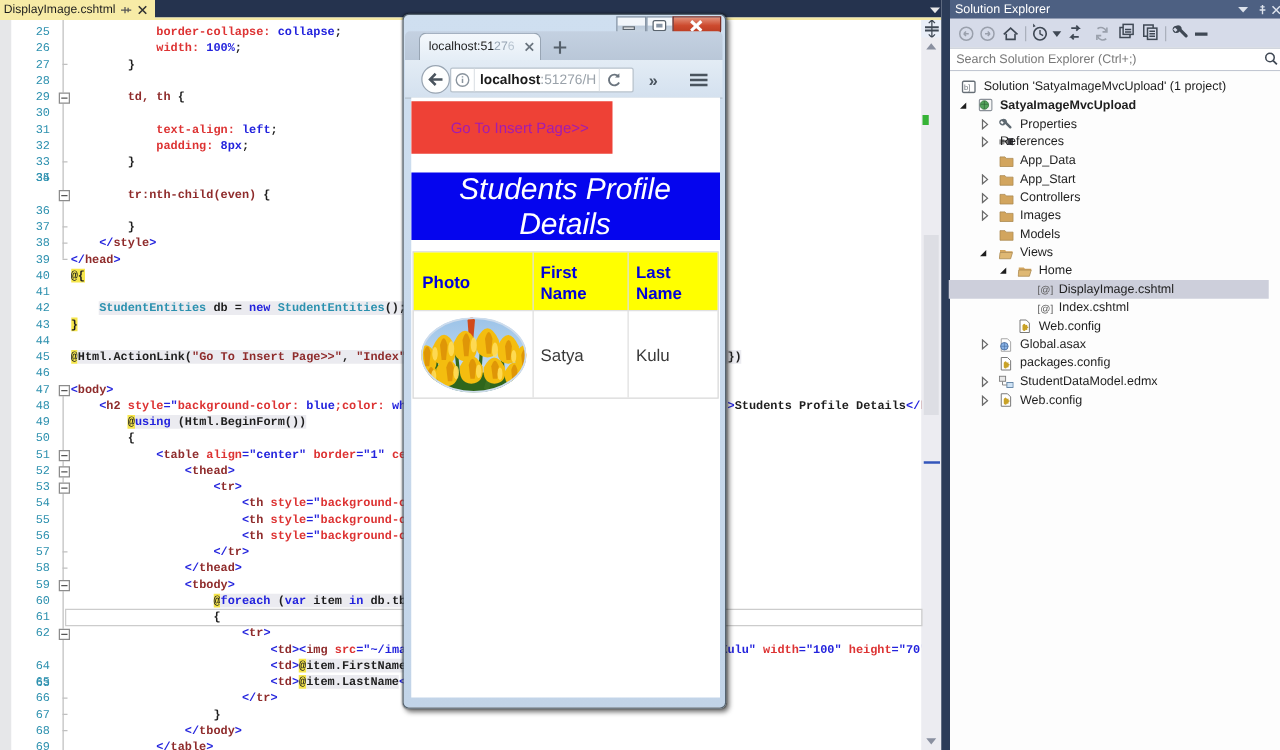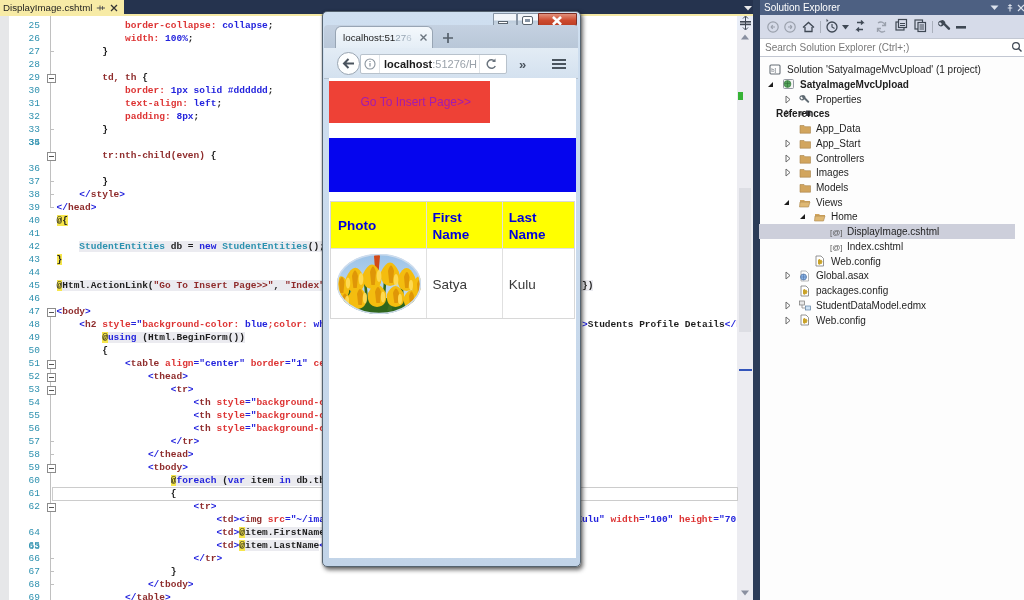--- a/index.html
+++ b/index.html
@@ -83,21 +83,20 @@
 <div class="cl" style="top:18.5px"><span>&nbsp;&nbsp;&nbsp;&nbsp;&nbsp;&nbsp;&nbsp;&nbsp;&nbsp;&nbsp;&nbsp;&nbsp;</span><span class="r">border-collapse:</span><span>&nbsp;</span><span class="b">collapse</span><span>;</span></div>
 <div class="ln" style="top:18.5px">25</div>
 <div class="cl" style="top:31.5px"><span>&nbsp;&nbsp;&nbsp;&nbsp;&nbsp;&nbsp;&nbsp;&nbsp;&nbsp;&nbsp;&nbsp;&nbsp;</span><span class="r">width:</span><span>&nbsp;</span><span class="b">100%</span><span>;</span></div>
 <div class="ln" style="top:31.5px">26</div>
 <div class="cl" style="top:44.5px"><span>&nbsp;&nbsp;&nbsp;&nbsp;&nbsp;&nbsp;&nbsp;&nbsp;</span><span>}</span></div>
 <div class="ln" style="top:44.5px">27</div>
 <div class="cl" style="top:57.5px"></div>
 <div class="ln" style="top:57.5px">28</div>
 <div class="cl" style="top:70.5px"><span>&nbsp;&nbsp;&nbsp;&nbsp;&nbsp;&nbsp;&nbsp;&nbsp;</span><span class="m">td,&nbsp;th</span><span>&nbsp;{</span></div>
 <div class="ln" style="top:70.5px">29</div>
-<div class="cl" style="top:83.5px"><span>&nbsp;&nbsp;&nbsp;&nbsp;&nbsp;&nbsp;&nbsp;&nbsp;&nbsp;&nbsp;&nbsp;&nbsp;</span><span class="r">border:</span><span>&nbsp;</span><span class="b">1px&nbsp;solid&nbsp;#dddddd</span><span>;</span></div>
 <div class="ln" style="top:83.5px">30</div>
 <div class="cl" style="top:96.5px"><span>&nbsp;&nbsp;&nbsp;&nbsp;&nbsp;&nbsp;&nbsp;&nbsp;&nbsp;&nbsp;&nbsp;&nbsp;</span><span class="r">text-align:</span><span>&nbsp;</span><span class="b">left</span><span>;</span></div>
 <div class="ln" style="top:96.5px">31</div>
 <div class="cl" style="top:109.5px"><span>&nbsp;&nbsp;&nbsp;&nbsp;&nbsp;&nbsp;&nbsp;&nbsp;&nbsp;&nbsp;&nbsp;&nbsp;</span><span class="r">padding:</span><span>&nbsp;</span><span class="b">8px</span><span>;</span></div>
 <div class="ln" style="top:109.5px">32</div>
 <div class="cl" style="top:122.5px"><span>&nbsp;&nbsp;&nbsp;&nbsp;&nbsp;&nbsp;&nbsp;&nbsp;</span><span>}</span></div>
 <div class="ln" style="top:122.5px">33</div>
 <div class="cl" style="top:135.5px"></div>
 <div class="ln" style="top:135.5px">34</div>
 <div class="cl" style="top:148.5px"><span>&nbsp;&nbsp;&nbsp;&nbsp;&nbsp;&nbsp;&nbsp;&nbsp;</span><span class="m">tr:nth-child(even)</span><span>&nbsp;{</span></div>
@@ -270,21 +269,21 @@
   </svg>
 <div class="tl" style="left:816px;top:92.6px;font-weight:normal;font-size:10px">Properties</div>
 <svg class="ic" style="left:784px;top:109.3px" width="8" height="9">
     <path d="M2 1 L6 4.5 L2 8 Z" fill="none" stroke="#6a6a6a" stroke-width="1"></path>
   </svg>
 <svg class="ic" style="left:799px;top:109.3px" width="12" height="9">
     <rect x="0.5" y="2.5" width="4" height="4" fill="#8c8c8c"></rect>
     <rect x="7" y="1.5" width="4.5" height="5.5" fill="#3f3f46"></rect>
     <rect x="4.5" y="4" width="3" height="1" fill="#666"></rect>
   </svg>
-<div class="tl" style="left:776px;top:107.3px;font-weight:bold;font-size:10px">References</div>
+<div class="tl" style="left:800px;top:107.3px;font-weight:normal;font-size:10px">References</div>
 <svg class="ic" style="left:799px;top:123.0px" width="12" height="11">
     <path d="M1 2.5 h4 l1 1.2 h5.5 v6.5 h-10.5 z" fill="#d2a55e" stroke="#a8854c" stroke-width="0.6"></path>
   </svg>
 <div class="tl" style="left:816px;top:122.0px;font-weight:normal;font-size:10px">App_Data</div>
 <svg class="ic" style="left:784px;top:138.8px" width="8" height="9">
     <path d="M2 1 L6 4.5 L2 8 Z" fill="none" stroke="#6a6a6a" stroke-width="1"></path>
   </svg>
 <svg class="ic" style="left:799px;top:137.8px" width="12" height="11">
     <path d="M1 2.5 h4 l1 1.2 h5.5 v6.5 h-10.5 z" fill="#d2a55e" stroke="#a8854c" stroke-width="0.6"></path>
   </svg>
@@ -413,20 +412,21 @@
   <svg style="position:absolute;left:228px;top:46px;z-index:2" width="16" height="12">
       <path d="M1 2 h14 M1 6 h14 M1 10 h14" stroke="#4a545e" stroke-width="2"></path>
     </svg>
 
   <div style="position:absolute;left:5.5px;top:66px;width:247px;height:480px;background:#ffffff;overflow:hidden">
 
     <div style="position:absolute;left:0px;top:3.5px;width:161.5px;height:42px;background:#ee4136"></div>
     <div style="position:absolute;left:32px;top:17px;height:15px;line-height:15px;font-size:12px;color:#a21caf">Go To Insert Page&gt;&gt;</div>
 
     <div style="position:absolute;left:0px;top:60.5px;width:247px;height:54px;background:#0505ee"></div>
+    <div style="position:absolute;left:0px;top:60.8px;width:247px;text-align:center;font-size:24px;font-style:italic;color:#ffffff;line-height:27.2px">Students Profile<br>Details</div>
 
     <div style="position:absolute;left:1.6px;top:123.5px;width:244.5px;height:117.5px;border:1px solid #d8d8d8;box-sizing:border-box">
       <div style="position:absolute;left:0;top:0;width:242.5px;height:46.4px;background:#ffff00"></div>
       <div style="position:absolute;left:94.5px;top:0;width:1px;height:115.5px;background:#e0e0e0"></div>
       <div style="position:absolute;left:170.6px;top:0;width:1px;height:115.5px;background:#e0e0e0"></div>
       <div style="position:absolute;left:0;top:46.4px;width:242.5px;height:1px;background:#e0e0e0"></div>
       <div style="position:absolute;left:6.8px;top:16px;font-size:13.5px;font-weight:bold;color:#0000dd">Photo</div>
       <div style="position:absolute;left:101.4px;top:6.5px;font-size:13.5px;font-weight:bold;color:#0000dd;line-height:17.3px">First<br>Name</div>
       <div style="position:absolute;left:177.7px;top:6.5px;font-size:13.5px;font-weight:bold;color:#0000dd;line-height:17.3px">Last<br>Name</div>
       <div style="position:absolute;left:101.4px;top:75px;font-size:13.5px;color:#3a3a3a">Satya</div>

